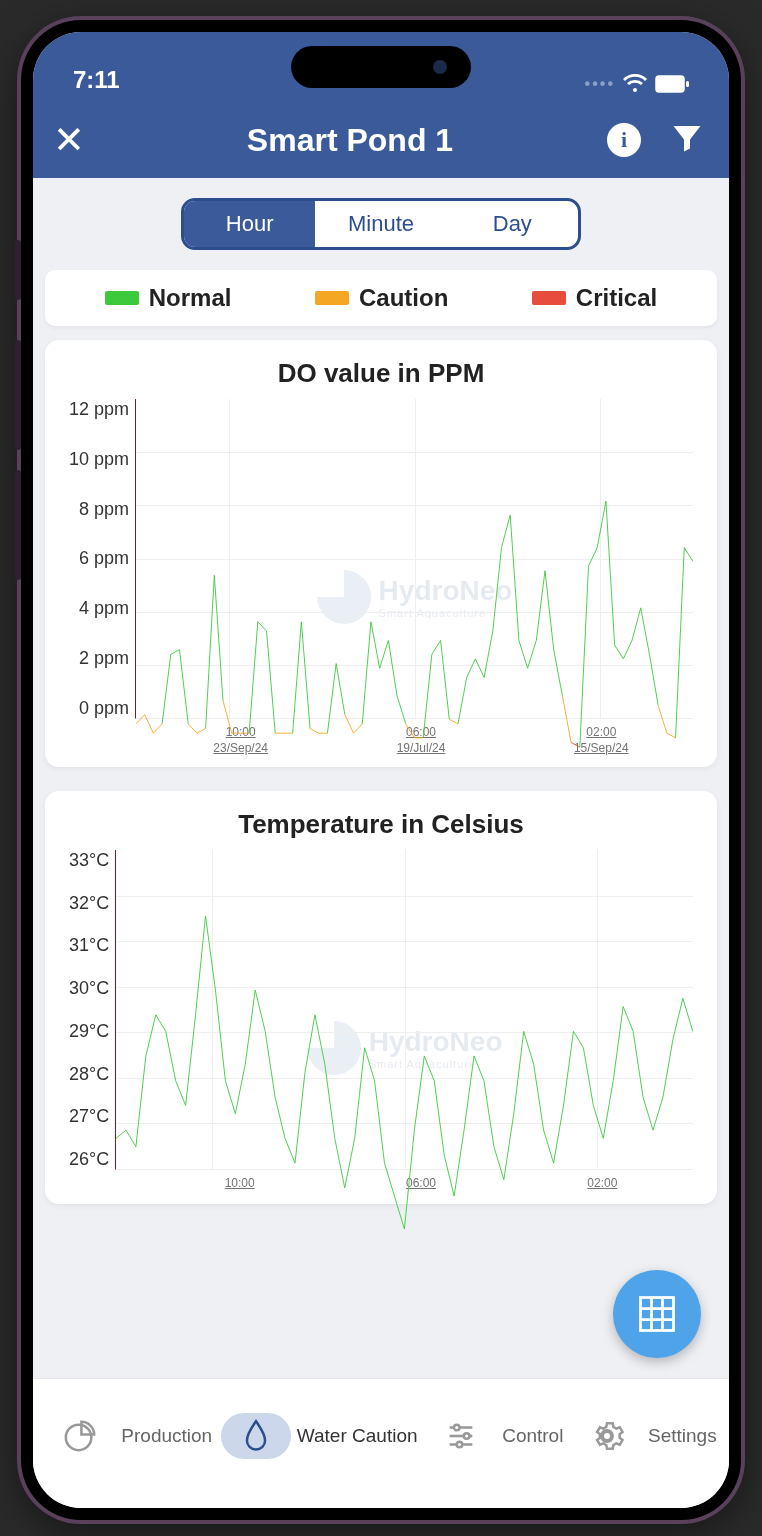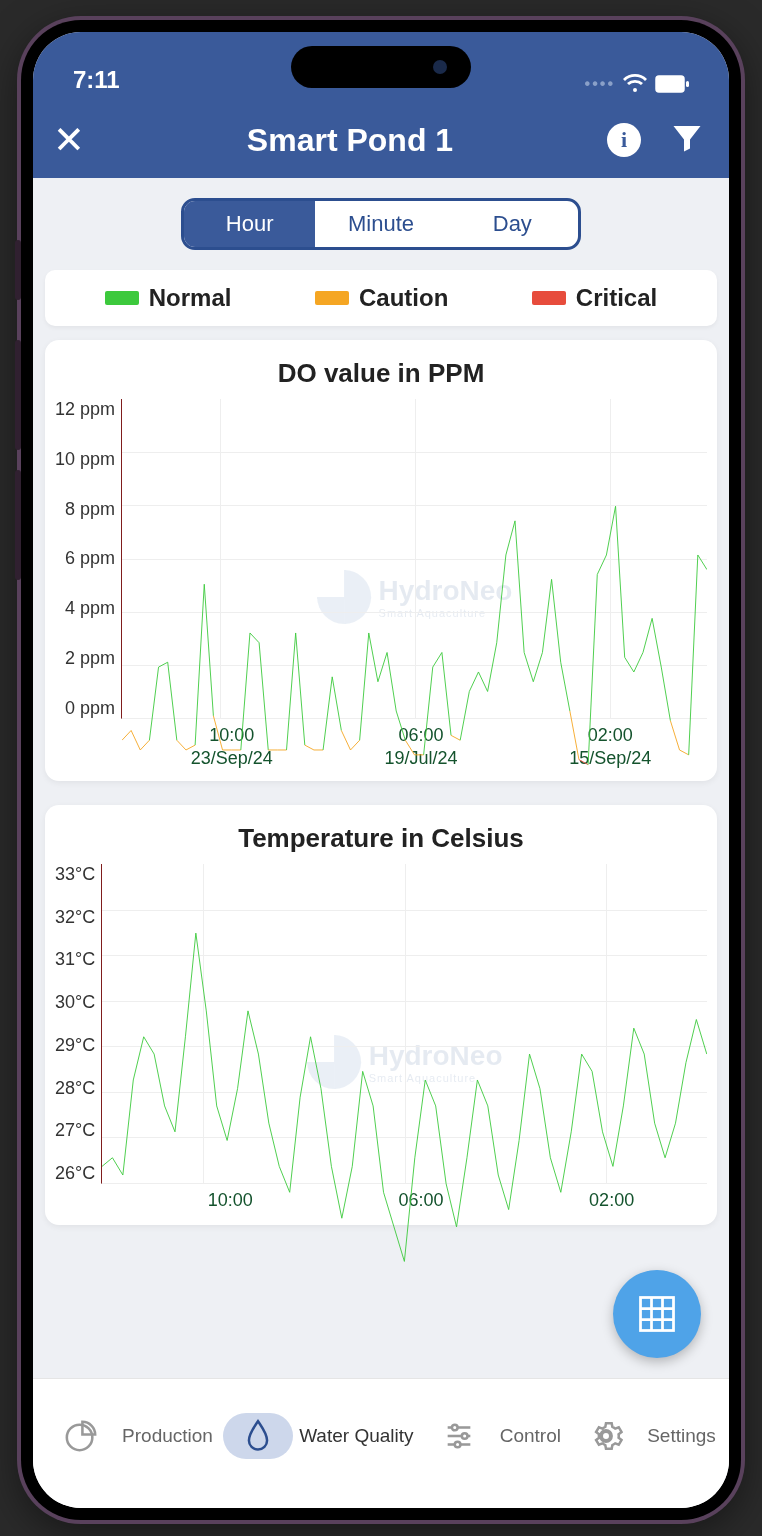--- a/index.html
+++ b/index.html
@@ -119,21 +119,21 @@
     justify-content: space-around;
     align-items: center;
     box-shadow: 0 2px 4px rgba(0,0,0,.05);
   }
   .legend-item { display: flex; align-items: center; gap: 10px; font-size: 24px; font-weight: 700; color: #222; }
   .legend-swatch { width: 34px; height: 14px; border-radius: 2px; }
   .chart-card {
     background: #fff;
     border-radius: 14px;
     margin: 0 12px 24px;
-    padding: 18px 10px 12px;
+    padding: 18px 24px 12px;
     box-shadow: 0 2px 6px rgba(0,0,0,.06);
     position: relative;
   }
   .chart-title { text-align: center; font-size: 26px; font-weight: 800; color: #222; margin-bottom: 10px; }
   .chart-body { display: flex; }
   .y-axis {
     display: flex;
     flex-direction: column;
     justify-content: space-between;
     align-items: flex-end;
@@ -148,23 +148,24 @@
     position: relative;
     border-left: 1px solid #7f1d1d;
     border-bottom: 1px solid #ddd;
   }
   .grid-y { position: absolute; left: 0; right: 0; border-top: 1px solid #eee; }
   .grid-x { position: absolute; top: 0; bottom: 0; border-left: 1px solid #eee; }
   .x-axis {
     display: flex;
     justify-content: space-around;
     padding-top: 6px;
-    font-size: 18px;
-    color: #14532d;
+    font-size: 12px;
+    color: #737373;
     margin-left: 80px;
+    text-decoration: underline;
   }
   .x-tick { text-align: center; }
   .x-tick div:first-child { margin-bottom: 2px; }
   .watermark {
     position: absolute;
     left: 50%; top: 62%;
     transform: translate(-50%, -50%);
     opacity: 0.15;
     display: flex;
     align-items: center;
@@ -480,21 +481,21 @@
             </svg>
         </div>
         <span>Production</span>
       </div>
       <div class="nav-item active">
         <div class="nav-icon">
           <svg width="28" height="34" viewBox="0 0 24 30" fill="none" stroke="#2c4e8f" stroke-width="2.2">
               <path d="M12 2C8 8 4 13 4 19a8 8 0 0016 0c0-6-4-11-8-17z"></path>
             </svg>
         </div>
-        <span>Water Quality</span>
+        <span>Water Caution</span>
       </div>
       <div class="nav-item">
         <div class="nav-icon">
           <svg width="34" height="34" viewBox="0 0 24 24" fill="none" stroke="#999" stroke-width="1.8">
               <line x1="4" y1="6" x2="20" y2="6"></line>
               <circle cx="9" cy="6" r="2" fill="#fff"></circle>
               <line x1="4" y1="12" x2="20" y2="12"></line>
               <circle cx="16" cy="12" r="2" fill="#fff"></circle>
               <line x1="4" y1="18" x2="20" y2="18"></line>
               <circle cx="11" cy="18" r="2" fill="#fff"></circle>

